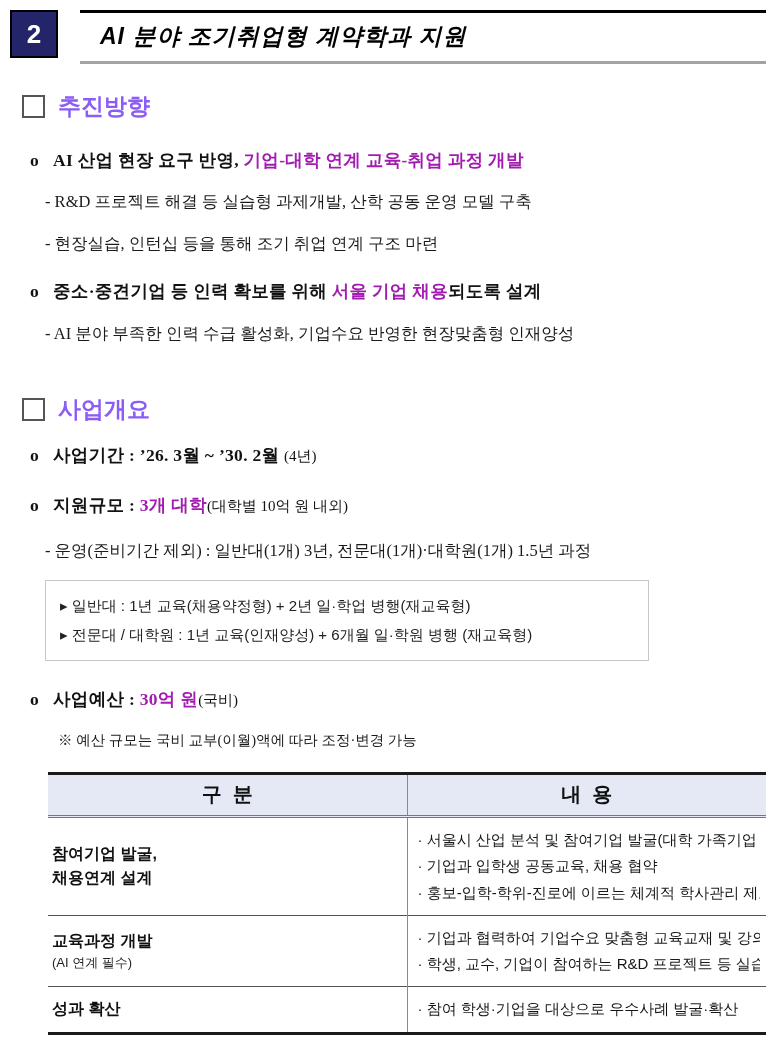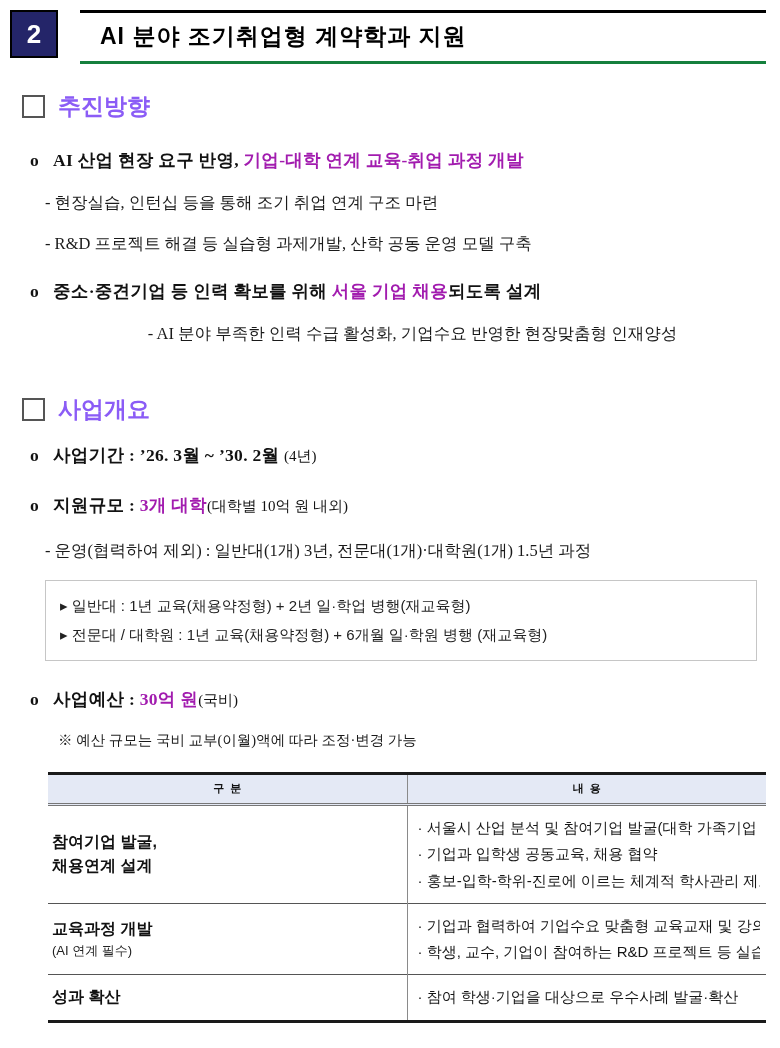--- a/index.html
+++ b/index.html
@@ -8,22 +8,23 @@
     font-family:"Liberation Serif",serif;color:#121212;box-sizing:border-box;
   }
   
   .doc-header{display:flex;align-items:flex-start;margin:10px 14px 0 10px;}
   .badge{
     width:44px;height:44px;background:#242569;border:2px solid #000;
     color:#fff;font-family:"Liberation Sans",sans-serif;font-weight:bold;font-size:26px;
     display:flex;align-items:center;justify-content:center;flex:0 0 auto;
   }
   .title-wrap{
-    flex:1;margin-left:22px;border-top:3px solid #000;border-bottom:3px solid #15803d;
+    flex:1;margin-left:22px;border-top:3px solid #000;border-bottom:3px solid #a3a3a3;
     padding:8px 0 9px 20px;
+    font-style:italic;
   }
   .title{
     margin:0;font-family:"Liberation Sans",sans-serif;font-weight:bold;font-size:23px;
     letter-spacing:1px;color:#000;white-space:nowrap;
   }
   
   .h2{
     margin:12px;display:flex;align-items:center;font-family:"Liberation Sans",sans-serif;
     font-weight:bold;font-size:23px;color:#8b5cf6;white-space:nowrap;
   }
@@ -41,44 +42,44 @@
   .b1 .om{display:inline-block;margin-right:14px;}
   .blue{color:#a21caf;}
   .paren{font-size:15px;font-weight:normal;letter-spacing:0;}
   .sub{
     margin:0 0 0 45px;font-size:16.5px;font-weight:normal;white-space:nowrap;color:#1a1a1a;
   }
   .mt-b1a{margin-top:26px;}
   .mt-sub1{margin-top:19px;}
   .mt-sub2{margin-top:20px;}
   .mt-b1b{margin-top:24px;}
-  .mt-sub3{margin-top:20px;text-align:center;}
+  .mt-sub3{margin-top:20px;}
   .mt-period{margin-top:18px;}
   .mt-scale{margin-top:26px;}
   .mt-oper{margin-top:23px;}
   .mt-budget{margin-top:26px;}
   .mt-goal{margin-top:16px;}
   
   .infobox{
-    margin:18px 0 4px 45px;width:712px;box-sizing:border-box;border:1px solid #c6c6c6;
+    margin:18px 0 4px 45px;width:604px;box-sizing:border-box;border:1px solid #c6c6c6;
     padding:11px 14px;font-family:"Liberation Sans",sans-serif;font-size:15px;color:#222;
   }
   .infobox p{margin:0;white-space:nowrap;line-height:1.9;}
   
   .note{
     margin:20px 0 0 58px;font-size:14.5px;color:#1a1a1a;white-space:nowrap;
   }
   
   .tbl{
     margin:22px 0 0 48px;width:718px;border-collapse:collapse;table-layout:fixed;
     font-family:"Liberation Sans",sans-serif;
     border-top:3px solid #1a1a1a;border-bottom:3px solid #1a1a1a;
   }
   .tbl thead th{
-    background:#e4e9f5;font-size:11px;font-weight:bold;color:#111;
+    background:#e4e9f5;font-size:20px;font-weight:bold;color:#111;
     padding:6px 0 7px;border-bottom:3px double #777;
   }
   .tbl thead th + th{border-left:1px solid #8a8a8a;}
   .tbl tbody tr + tr{border-top:1px solid #555;}
   .tbl .rowlabel{
     width:137px;text-align:left;vertical-align:middle;font-size:16px;font-weight:bold;
     color:#111;padding:8px 4px;line-height:1.5;
   }
   .tbl .rowlabel .sublabel{font-size:13px;font-weight:normal;color:#222;}
   .tbl td.content{
@@ -100,46 +101,46 @@
   </header>
 
   <h2 class="h2 h2-direction">
     <span class="sq"></span>
     <span>추진방향</span>
   </h2>
 
   <p class="b1 mt-b1a">
     <span class="om">o</span><span>AI 산업 현장 요구 반영, </span><span class="blue">기업-대학 연계 교육-취업 과정 개발</span>
   </p>
+  <p class="sub mt-sub1">- R&amp;D 프로젝트 해결 등 실습형 과제개발, 산학 공동 운영 모델 구축</p>
   <p class="sub mt-sub2">- 현장실습, 인턴십 등을 통해 조기 취업 연계 구조 마련</p>
-  <p class="sub mt-sub1">- R&amp;D 프로젝트 해결 등 실습형 과제개발, 산학 공동 운영 모델 구축</p>
 
   <p class="b1 mt-b1b">
     <span class="om">o</span><span>중소·중견기업 등 인력 확보를 위해 </span><span class="blue">서울 기업 채용</span><span>되도록 설계</span>
   </p>
   <p class="sub mt-sub3">- AI 분야 부족한 인력 수급 활성화, 기업수요 반영한 현장맞춤형 인재양성</p>
 
   <h2 class="h2 h2-overview">
     <span class="sq"></span>
     <span>사업개요</span>
   </h2>
 
   <p class="b1 mt-period">
     <span class="om">o</span><span>사업기간 : </span><span>’26. 3월 ~ ’30. 2월 </span><span class="paren">(4년)</span>
   </p>
 
   <p class="b1 mt-scale">
     <span class="om">o</span><span>지원규모 : </span><span class="blue">3개 대학</span><span class="paren">(대학별 10억 원 내외)</span>
   </p>
 
-  <p class="sub mt-oper">- 운영(협력하여 제외) : 일반대(1개) 3년, 전문대(1개)·대학원(1개) 1.5년 과정</p>
+  <p class="sub mt-oper">- 운영(준비기간 제외) : 일반대(1개) 3년, 전문대(1개)·대학원(1개) 1.5년 과정</p>
 
   <div class="infobox">
     <p>▸ 일반대 : 1년 교육(채용약정형) + 2년 일·학업 병행(재교육형)</p>
-    <p>▸ 전문대 / 대학원 : 1년 교육(채용약정형) + 6개월 일·학원 병행 (재교육형)</p>
+    <p>▸ 전문대 / 대학원 : 1년 교육(인재양성) + 6개월 일·학원 병행 (재교육형)</p>
   </div>
 
   <p class="b1 mt-budget">
     <span class="om">o</span><span>사업예산 : </span><span class="blue">30억 원</span><span class="paren">(국비)</span>
   </p>
 
   <p class="note">※ 예산 규모는 국비 교부(이월)액에 따라 조정·변경 가능</p>
 
 
   <table class="tbl">

